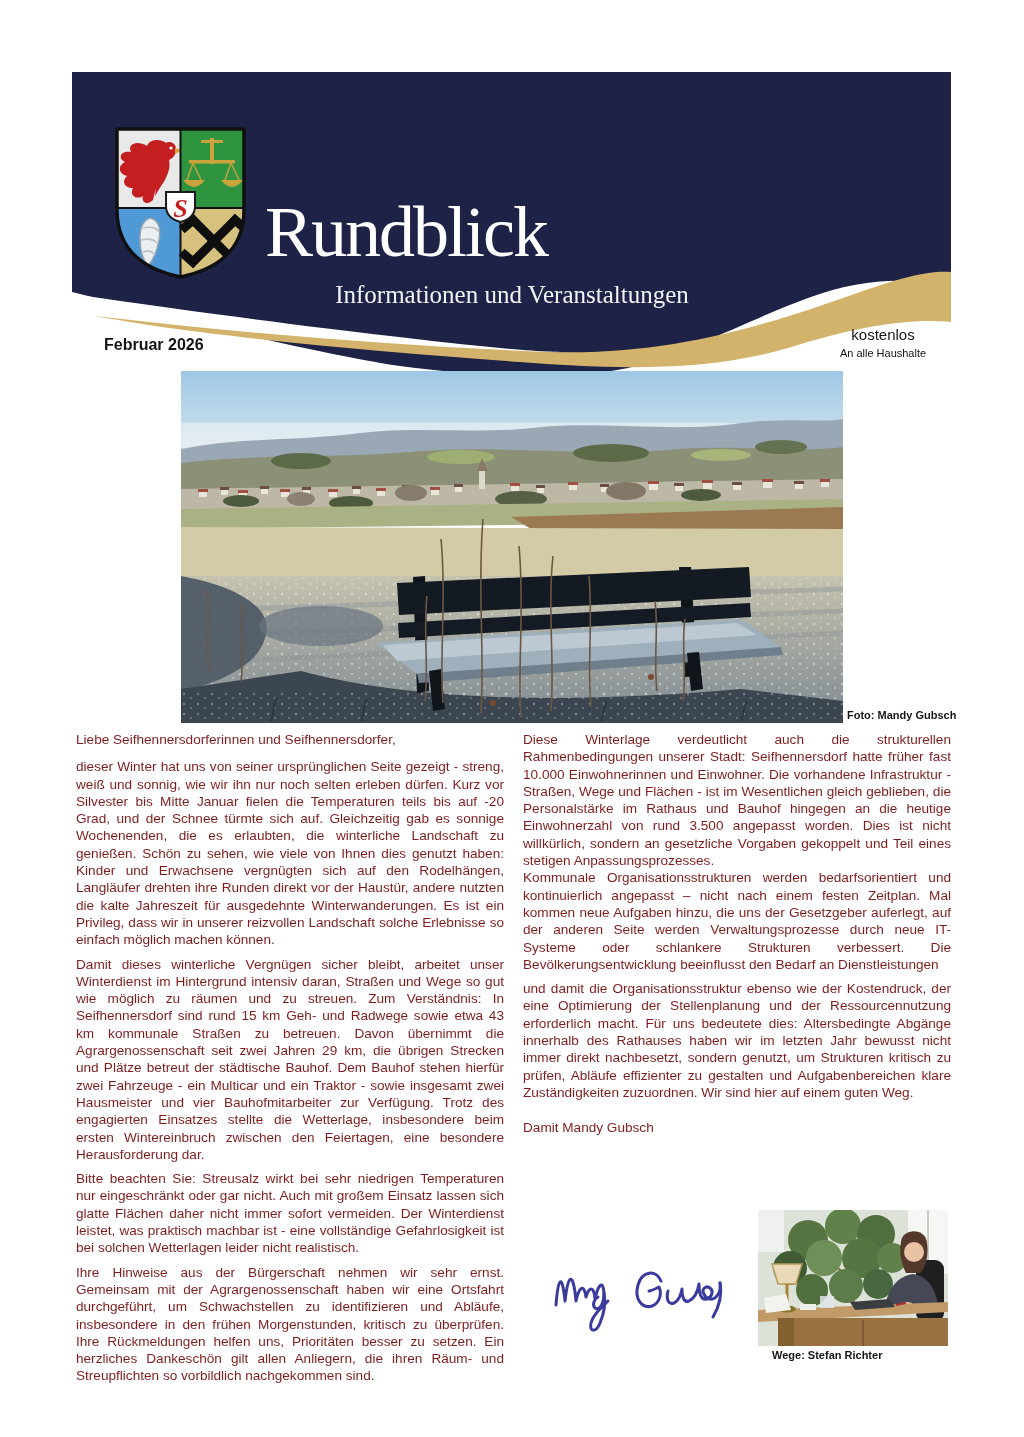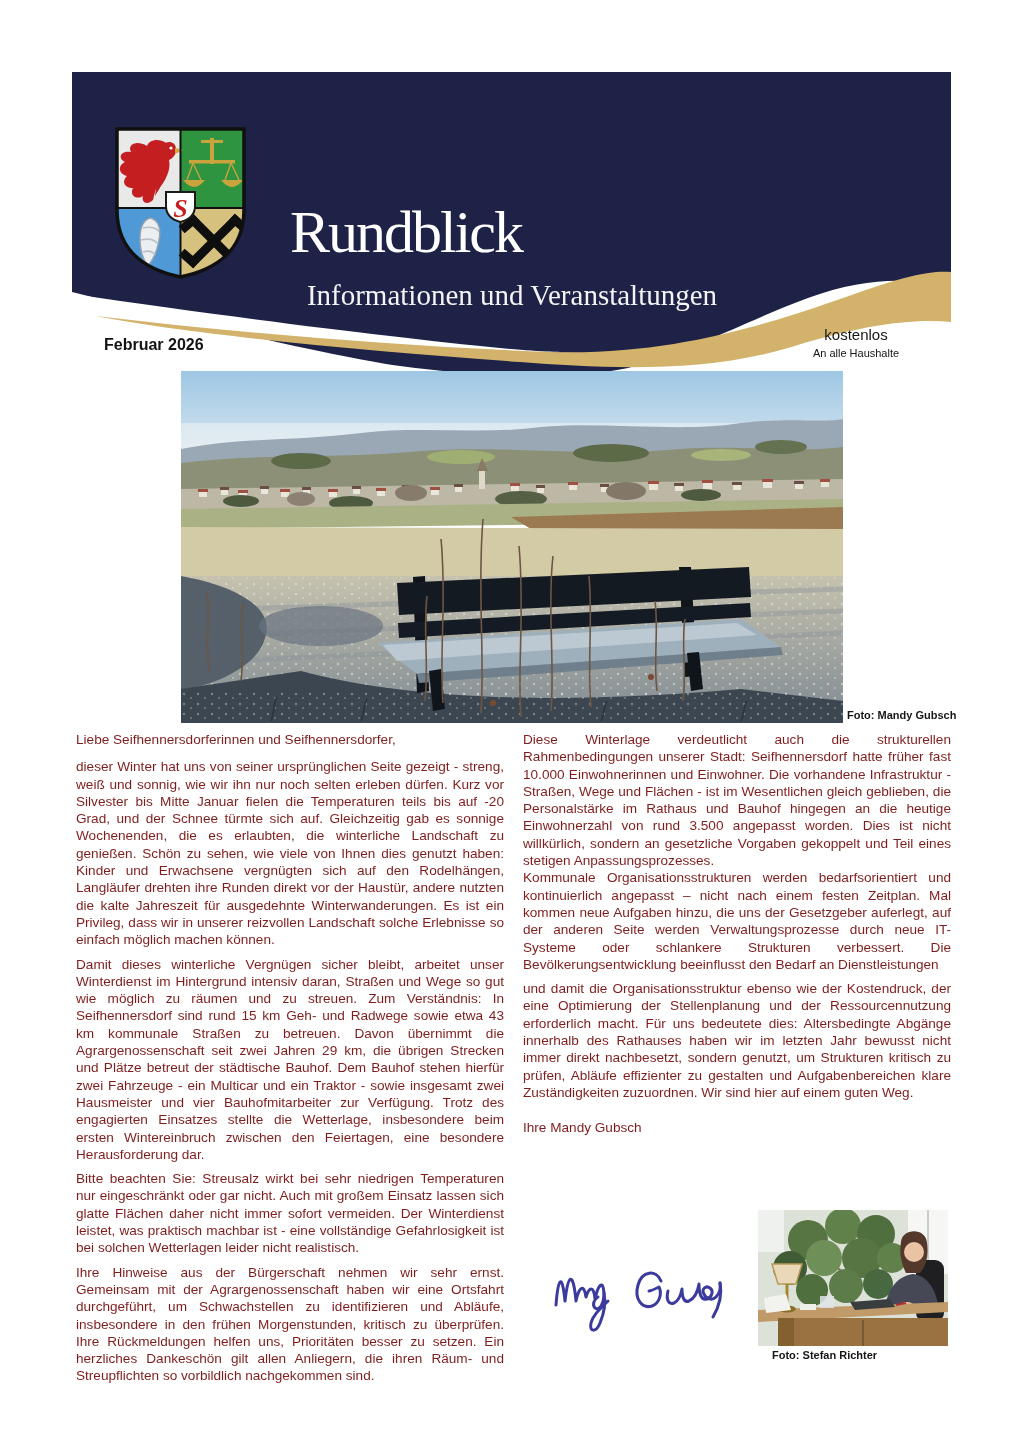--- a/index.html
+++ b/index.html
@@ -4,26 +4,26 @@
 <style>
   html,body{margin:0;padding:0;background:#ffffff;}
   .page{position:relative;width:1024px;height:1437px;background:#ffffff;overflow:hidden;
         font-family:"Liberation Sans", sans-serif;color:#1b1b1b;}
   
   .banner-svg{position:absolute;left:0;top:0;width:1024px;height:380px;}
   .m-title1{position:absolute;left:0;top:116px;width:1024px;text-align:center;
             font-family:"Liberation Serif", serif;font-size:62px;line-height:70px;
             color:#ffffff;letter-spacing:0px;}
   .m-title2{position:absolute;left:0;top:182px;width:812px;text-align:center;
-            font-family:"Liberation Serif", serif;font-size:60px;line-height:100px;
+            font-family:"Liberation Serif", serif;font-size:72px;line-height:100px;
             color:#ffffff;letter-spacing:-2px;}
   .m-subtitle{position:absolute;left:0;top:281px;width:1024px;text-align:center;
-            font-family:"Liberation Serif", serif;font-size:29px;line-height:28px;color:#f4f4f6;}
+            font-family:"Liberation Serif", serif;font-size:25px;line-height:28px;color:#f4f4f6;}
   .issue-date{position:absolute;left:104px;top:336px;font-size:16px;font-weight:bold;color:#141414;}
-  .dist-block{position:absolute;left:781px;top:326px;width:150px;text-align:center;
+  .dist-block{position:absolute;left:808px;top:326px;width:150px;text-align:center;
               font-size:15px;line-height:18px;color:#141414;}
   .dist-block .bold{font-weight:normal;font-size:11px;}
   
   .lead-photo{position:absolute;left:181px;top:371px;width:662px;height:352px;}
   .caption{font-size:11px;font-weight:600;color:#161616;}
   .cap-lead{position:absolute;left:847px;top:709px;}
   .cap-portrait{position:absolute;left:772px;top:1349px;}
   
   .col{position:absolute;top:731px;width:428px;font-size:13.6px;line-height:17.3px;
        text-align:justify;color:#7f1d1d;}
@@ -269,21 +269,21 @@
     <p>Damit dieses winterliche Vergnügen sicher bleibt, arbeitet unser Winterdienst im Hintergrund intensiv daran, Straßen und Wege so gut wie möglich zu räumen und zu streuen. Zum Verständnis: In Seifhennersdorf sind rund 15 km Geh- und Radwege sowie etwa 43 km kommunale Straßen zu betreuen. Davon übernimmt die Agrargenossenschaft seit zwei Jahren 29 km, die übrigen Strecken und Plätze betreut der städtische Bauhof. Dem Bauhof stehen hierfür zwei Fahrzeuge - ein Multicar und ein Traktor - sowie insgesamt zwei Hausmeister und vier Bauhofmitarbeiter zur Verfügung. Trotz des engagierten Einsatzes stellte die Wetterlage, insbesondere beim ersten Wintereinbruch zwischen den Feiertagen, eine besondere Herausforderung dar.</p>
     <p>Bitte beachten Sie: Streusalz wirkt bei sehr niedrigen Temperaturen nur eingeschränkt oder gar nicht. Auch mit großem Einsatz lassen sich glatte Flächen daher nicht immer sofort vermeiden. Der Winterdienst leistet, was praktisch machbar ist - eine vollständige Gefahrlosigkeit ist bei solchen Wetterlagen leider nicht realistisch.</p>
     <p>Ihre Hinweise aus der Bürgerschaft nehmen wir sehr ernst. Gemeinsam mit der Agrargenossenschaft haben wir eine Ortsfahrt durchgeführt, um Schwachstellen zu identifizieren und Abläufe, insbesondere in den frühen Morgenstunden, kritisch zu überprüfen. Ihre Rückmeldungen helfen uns, Prioritäten besser zu setzen. Ein herzliches Dankeschön gilt allen Anliegern, die ihren Räum- und Streupflichten so vorbildlich nachgekommen sind.</p>
   </div>
 
   <div class="col col-right">
     <p class="tight">Diese Winterlage verdeutlicht auch die strukturellen Rahmenbedingungen unserer Stadt: Seifhennersdorf hatte früher fast 10.000 Einwohnerinnen und Einwohner. Die vorhandene Infrastruktur - Straßen, Wege und Flächen - ist im Wesentlichen gleich geblieben, die Personalstärke im Rathaus und Bauhof hingegen an die heutige Einwohnerzahl von rund 3.500 angepasst worden. Dies ist nicht willkürlich, sondern an gesetzliche Vorgaben gekoppelt und Teil eines stetigen Anpassungsprozesses.</p>
     <p>Kommunale Organisationsstrukturen werden bedarfsorientiert und kontinuierlich angepasst – nicht nach einem festen Zeitplan. Mal kommen neue Aufgaben hinzu, die uns der Gesetzgeber auferlegt, auf der anderen Seite werden Verwaltungsprozesse durch neue IT-Systeme oder schlankere Strukturen verbessert. Die Bevölkerungsentwicklung beeinflusst den Bedarf an Dienstleistungen</p>
     <p class="tight">und damit die Organisationsstruktur ebenso wie der Kostendruck, der eine Optimierung der Stellenplanung und der Ressourcennutzung erforderlich macht. Für uns bedeutete dies: Altersbedingte Abgänge innerhalb des Rathauses haben wir im letzten Jahr bewusst nicht immer direkt nachbesetzt, sondern genutzt, um Strukturen kritisch zu prüfen, Abläufe effizienter zu gestalten und Aufgabenbereichen klare Zuständigkeiten zuzuordnen. Wir sind hier auf einem guten Weg.</p>
     <div class="closing">
-      <div>Ihre Mandy Gubsch</div>
+      <div>Damit Mandy Gubsch</div>
     </div>
   </div>
 
   <svg class="signature-svg" viewBox="0 0 180 100" xmlns="http://www.w3.org/2000/svg">
     <g stroke="#3b3b9e" stroke-width="3" fill="none" stroke-linecap="round" stroke-linejoin="round">
       <path d="M8,62 C10,36 14,28 17,58 C20,32 25,26 28,58 C31,44 36,40 38,54 C41,44 46,42 47,56 C50,42 55,36 56,50 C56,60 52,68 47,65 C44,62 46,56 50,54"></path>
       <path d="M56,50 C58,60 57,68 52,80 C48,90 41,89 43,80 C45,72 52,66 60,58"></path>
       <path d="M113,38 C108,26 94,28 90,42 C86,56 94,66 104,63 C112,60 114,50 111,44 C107,46 103,48 101,48"></path>
       <path d="M120,48 C118,56 120,62 126,60 C131,58 133,51 134,46 C134,54 136,60 141,58 C147,55 150,47 151,41 C151,50 153,58 159,56 C164,54 166,48 162,45 C158,42 153,46 156,51 C158,56 164,58 168,54 C172,50 173,44 172,40"></path>
       <path d="M172,40 C174,50 172,62 165,74"></path>
@@ -333,15 +333,15 @@
       <line x1="138" y1="95" x2="148" y2="93" stroke="#b03030" stroke-width="2"></line>
     </g>
 
     <g>
       <polygon points="14,54 44,54 38,74 20,74" fill="#ead9b8" stroke="#b89a58" stroke-width="1.5"></polygon>
       <line x1="29" y1="74" x2="29" y2="98" stroke="#a8862f" stroke-width="3"></line>
       <ellipse cx="29" cy="99" rx="9" ry="3.5" fill="#8a6f28"></ellipse>
     </g>
     <polygon points="6,88 28,84 33,100 8,103" fill="#f2f2ef"></polygon>
   </svg>
-  <div class="caption cap-portrait">Foto: Stefan Richter</div>
+  <div class="caption cap-portrait">Wege: Stefan Richter</div>
 
 </div>
 
 </body></html>

